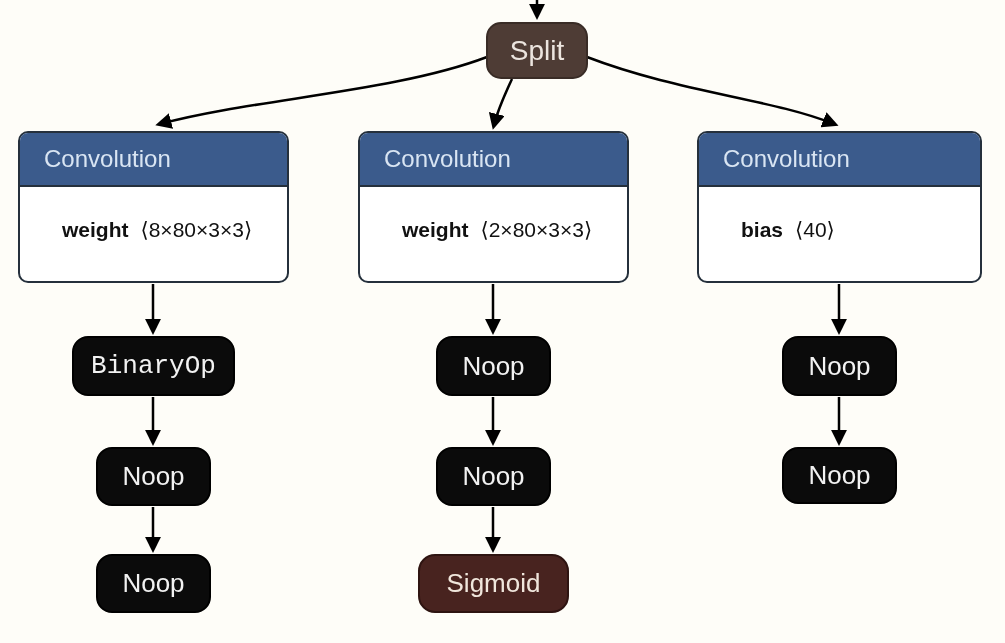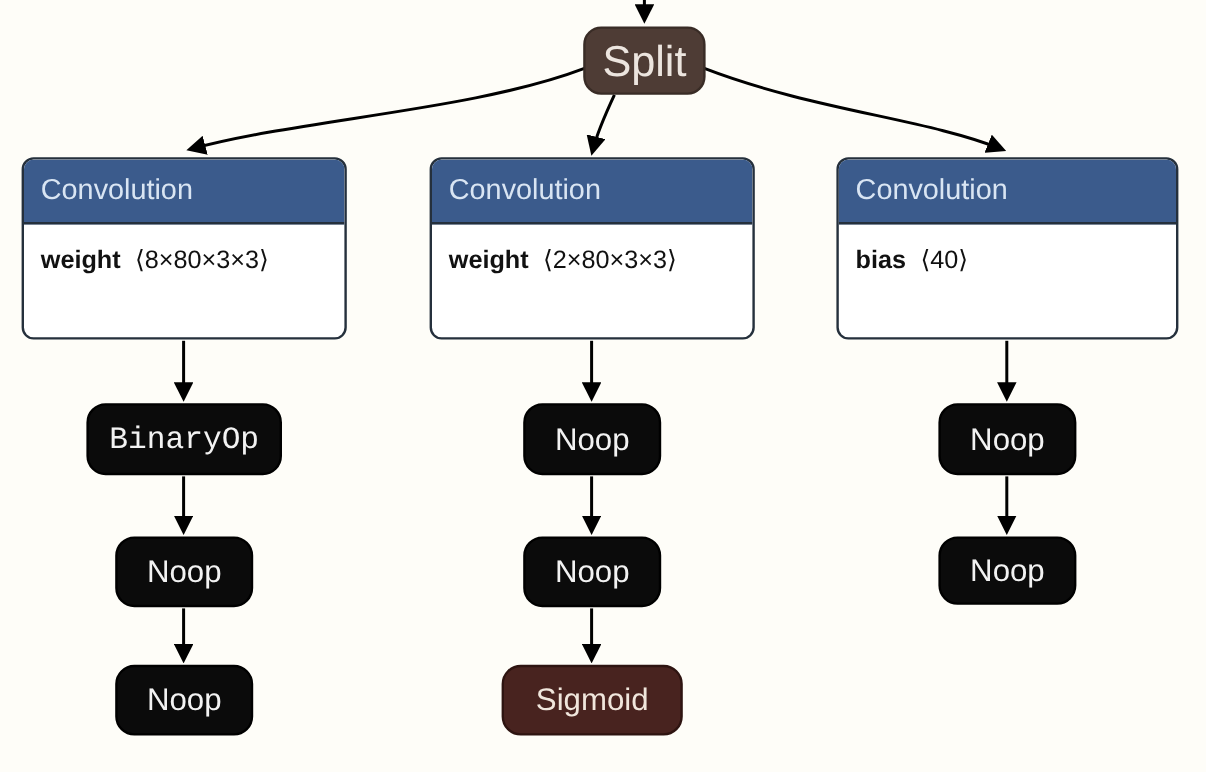--- a/index.html
+++ b/index.html
@@ -28,21 +28,21 @@
   }
 
   .node { position: absolute; display: flex; align-items: center; justify-content: center; cursor: default; }
 
   
   .split-node {
     background: var(--split-fill, #4e3c35);
     border: 2px solid var(--split-border, #392c26);
     border-radius: 15px;
     color: var(--split-text, #ece5df);
-    font-size: 36px;
+    font-size: 28px;
   }
 
   
   .conv-node {
     position: absolute;
     border: 2px solid var(--conv-border, #25303c);
     border-radius: 10px;
     background: var(--conv-body-fill, #ffffff);
     overflow: hidden;
     display: flex;
@@ -50,23 +50,23 @@
   }
   .conv-header {
     height: 54px;
     flex: 0 0 54px;
     background: var(--conv-header-fill, #3b5b8c);
     border-bottom: 2px solid var(--conv-border, #25303c);
     color: var(--conv-header-text, #d9e5f3);
     font-size: 24px;
     display: flex;
     align-items: center;
-    padding-left: 14px;
+    padding-left: 24px;
   }
-  .conv-body { padding: 10px 14px 6px 14px; }
+  .conv-body { padding: 23px 14px 6px 14px; margin-left: 28px; }
   .param-row {
     font-size: 21px;
     line-height: 39px;
     color: var(--param-text, #111111);
     white-space: nowrap;
   }
   .param-name { font-weight: bold; margin-right: 12px; }
 
   
   .op-node {
@@ -164,21 +164,21 @@
   <div class="node op-node" style="left:96px; top:554px; width:115px; height:59px;">
     <span>Noop</span>
   </div>
 
   <div class="node op-node" style="left:436px; top:336px; width:115px; height:60px;">
     <span>Noop</span>
   </div>
   <div class="node op-node" style="left:436px; top:447px; width:115px; height:59px;">
     <span>Noop</span>
   </div>
-  <div class="node op-node sigmoid" style="left:418px; top:554px; width:151px; height:59px;">
+  <div class="node op-node sigmoid" style="left:418px; top:554px; width:151px; height:59px;border-radius:17px;">
     <span>Sigmoid</span>
   </div>
 
   <div class="node op-node" style="left:782px; top:336px; width:115px; height:60px;">
     <span>Noop</span>
   </div>
   <div class="node op-node" style="left:782px; top:447px; width:115px; height:57px;">
     <span>Noop</span>
   </div>
 

